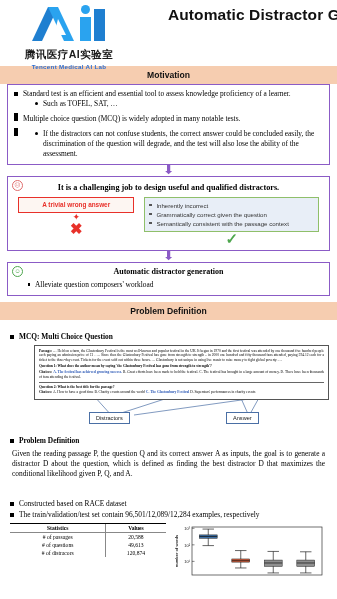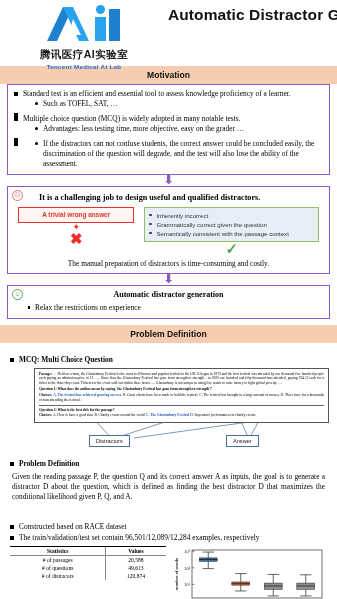--- a/index.html
+++ b/index.html
@@ -4,21 +4,21 @@
 <style>
   html,body{margin:0;padding:0;}
   body{
     width:337px;height:599px;overflow:hidden;background:#ffffff;
     font-family:"Liberation Serif", serif;color:#000;
   }
   .poster{position:relative;width:337px;height:599px;}
 
   
   .header{position:relative;height:66px;}
-  .logo{position:absolute;left:29px;top:3px;width:110px;height:60px;}
+  .logo{position:absolute;left:14px;top:3px;width:110px;height:60px;}
   .logo-mark{position:relative;width:110px;height:40px;}
   .poster-title{
     position:absolute;left:168px;top:6px;
     font-family:"Liberation Sans", sans-serif;
     font-weight:bold;font-size:15.5px;letter-spacing:.1px;
     white-space:nowrap;color:#111;
   }
   .logo-cn{
     font-family:"Liberation Sans", sans-serif;font-weight:bold;
     font-size:10.5px;color:#1a1a1a;text-align:center;width:110px;
@@ -57,21 +57,21 @@
   .panel{
     margin:0 7px;border:1px solid #8b5bc6;background:#fff;
     padding:4px 6px;font-size:7.4px;line-height:1.35;position:relative;
   }
   .arrow-down{
     width:100%;text-align:center;color:#8b5bc6;font-size:14px;line-height:10px;
     height:11px;
   }
 
   .challenge-title{
-    text-align:left;font-weight:bold;font-size:8.2px;margin:1px 0 4px 0;padding-left:25px;
+    text-align:center;font-weight:bold;font-size:8.2px;margin:1px 0 4px 0;
   }
   .smiley{
     position:absolute;left:4px;top:3px;width:9px;height:9px;border-radius:50%;
     border:1px solid #e06c6c;color:#e06c6c;font-size:6px;line-height:8px;text-align:center;
   }
   .smiley.green{border-color:#4ea64e;color:#4ea64e;}
 
   .cmp{display:flex;align-items:flex-start;gap:10px;padding:0 4px;}
   .cmp-left{width:40%;text-align:center;}
   .redbox{
@@ -150,23 +150,20 @@
     <ul class="l1">
       <li>
         <span>Standard test is an efficient and essential tool to assess knowledge proficiency of a learner.</span>
         <ul class="l2">
             <li>Such as TOFEL, SAT, …</li>
           </ul>
       </li>
       <li class="sp" style="padding:0;margin:0;height:4px;"></li>
       <li>
         <span>Multiple choice question (MCQ) is widely adopted in many notable tests.</span>
-        <ul class="l2">
-            <li>Advantages: less testing time, more objective, easy on the grader …</li>
-          </ul>
       </li>
       <li class="sp" style="padding:0;margin:0;height:4px;"></li>
       <li>
         <ul class="l2">
             <li>If the distractors can not confuse students, the correct answer could be concluded easily, the discrimination of the question will degrade, and the test will also lose the ability of the assessment.</li>
           </ul>
       </li>
     </ul>
   </div>
 
@@ -185,30 +182,29 @@
         <div class="greenbox">
           <ul>
             <li>Inherently incorrect</li>
             <li>Grammatically correct given the question</li>
             <li>Semantically consistent with the passage context</li>
           </ul>
         </div>
         <div class="mark v" style="text-align:center;">✓</div>
       </div>
     </div>
-    <div class="manual-note">The manual preparation of distractors is time-consuming and costly.</div>
   </div>
 
   <div class="arrow-down">⬇</div>
 
   <div class="panel">
     <div class="smiley green">☺</div>
     <div class="auto-title">Automatic distractor generation</div>
     <ul class="dash">
-      <li>Relax the restrictions on experience</li>
+      <li>Alleviate question composers' workload</li>
     </ul>
   </div>
 
   <div style="height:6px;"></div>
 
   <div class="banner">Problem Definition</div>
 
   <div class="blk" style="padding-bottom:0;">
     <ul class="l1">
       <li style="font-weight:bold;">MCQ: Multi Choice Question</li>

